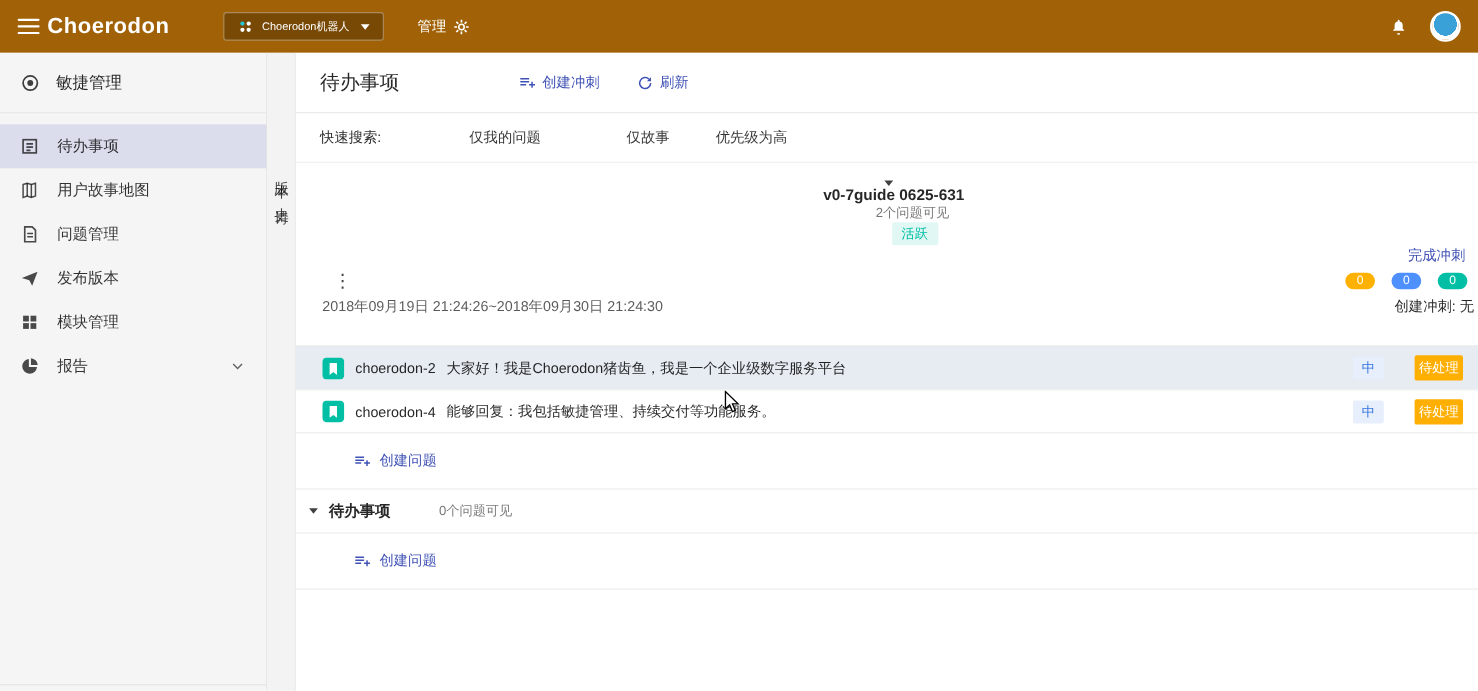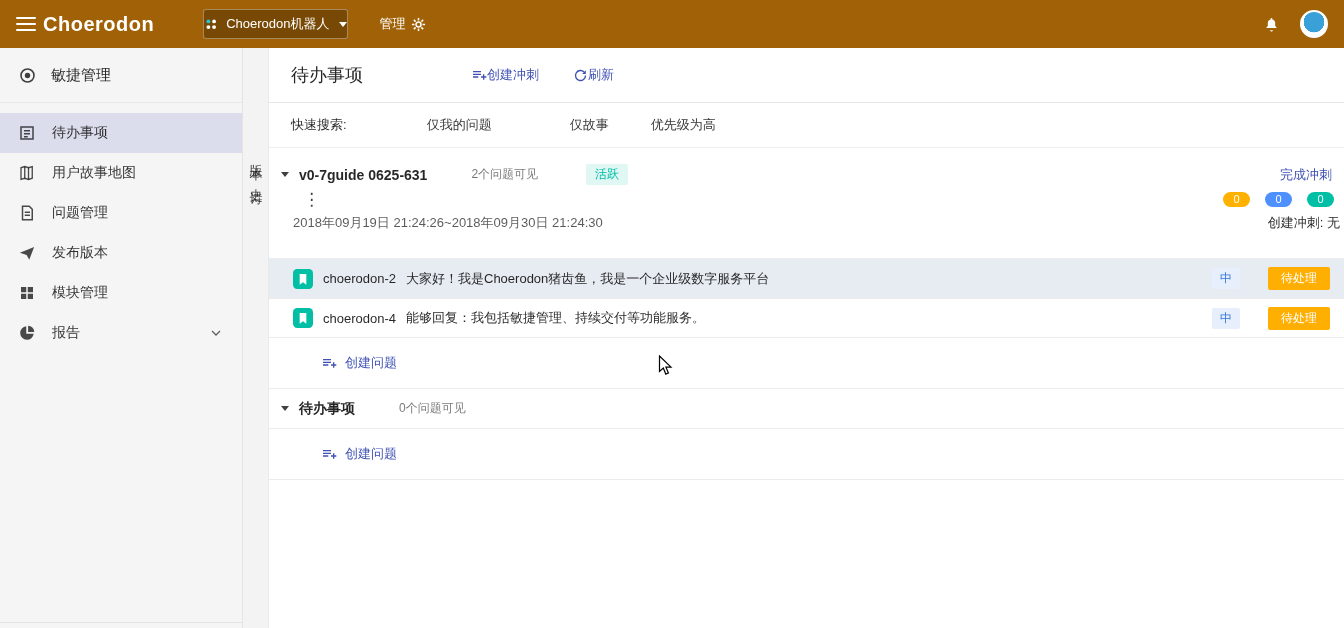--- a/index.html
+++ b/index.html
@@ -8,21 +8,21 @@
   body { position:relative; }
 
   
   .topbar { height:48px; background:#a16207; color:#fff; display:flex;
     align-items:center; padding:0 16px; gap:3px; }
   .hamburger { width:20px; cursor:pointer; display:flex; flex-direction:column; gap:4px; }
   .hamburger span { height:2px; background:#fff; border-radius:1px; }
   .logo { font-size:20px; font-weight:700; letter-spacing:.5px; margin-left:4px; }
   .project-btn { margin-left:46px; display:flex; align-items:center; gap:8px;
     background:rgba(0,0,0,.25); border:1px solid rgba(255,255,255,.35);
-    border-radius:3px; padding:5px 0; font-size:13px; color:#fff; cursor:pointer; }
+    border-radius:3px; padding:5px 12px; font-size:10px; color:#fff; cursor:pointer; }
   .caret-down-w { width:0; height:0; border-left:4px solid transparent;
     border-right:4px solid transparent; border-top:5px solid #fff; margin-left:2px; }
   .admin-btn { display:flex; align-items:center; gap:6px; font-size:13px;
     margin-left:28px; cursor:pointer; }
   .topbar-right { margin-left:auto; display:flex; align-items:center; gap:20px; }
   .icon-btn { cursor:pointer; display:flex; align-items:center; }
   .avatar { width:28px; height:28px; border-radius:50%; border:2px solid #fff;
     background:radial-gradient(circle at 50% 42%, #3aa0d8 56%, #fff 57%); cursor:pointer; }
 
   
@@ -47,34 +47,34 @@
     padding-top:102px; display:flex; flex-direction:column; align-items:center; gap:10px; }
   .strip-tab { writing-mode:vertical-lr; text-orientation:upright;
     font-size:13px; letter-spacing:3px; color:rgba(0,0,0,.75);
     padding:4px 2px; cursor:pointer; }
 
   
   .main { flex:1; background:#fff; display:flex; flex-direction:column; overflow:hidden; }
   .main-header { height:55px; flex:none; display:flex; align-items:center;
     padding:0 22px; border-bottom:1px solid #e7e7e7; }
   .page-title { font-size:18px; font-weight:500; color:rgba(0,0,0,.85); }
-  .link-btn { display:flex; align-items:center; color:#3f51b5;
+  .link-btn { display:flex; align-items:center; gap:6px; color:#3f51b5;
     font-size:13px; cursor:pointer; }
   .main-header .link-btn.first { margin-left:108px; }
   .main-header .link-btn + .link-btn { margin-left:34px; }
 
   .quick-search { height:45px; flex:none; display:flex; align-items:center;
     padding:0 22px; font-size:13px; border-bottom:1px solid #efefef; }
   .qs-label { color:rgba(0,0,0,.85); }
   .qs-filter { color:rgba(0,0,0,.8); cursor:pointer; }
   .qs-filter.f0 { margin-left:80px; }
   .qs-filter.f1 { margin-left:78px; }
   .qs-filter.f2 { margin-left:42px; }
 
-  .sprint-header { display:flex; align-items:center; padding:16px 10px 4px 12px; }
+  .sprint-header { display:flex; align-items:center; padding:16px 10px 4px 12px;flex-direction:column; }
   .caret-down-b { width:0; height:0; border-left:4px solid transparent;
     border-right:4px solid transparent; border-top:5px solid rgba(0,0,0,.75);
     cursor:pointer; flex:none; }
   .sprint-name { margin-left:10px; font-size:14px; font-weight:600; color:rgba(0,0,0,.85); }
   .visible-count { margin-left:44px; font-size:12px; color:rgba(0,0,0,.55); }
   .sprint-status { margin-left:48px; font-size:12px; color:#00bfa5;
     background:rgba(0,191,165,.12); padding:2px 9px; border-radius:2px; }
   .complete-sprint { margin-left:auto; color:#3f51b5; font-size:13px;
     cursor:pointer; padding-right:2px; }
 
@@ -93,21 +93,21 @@
     padding:0 14px 0 24px; border-top:1px solid #ececec; font-size:13px;
     color:rgba(0,0,0,.85); cursor:pointer; background:#fff; }
   .issue-row.highlight { background:#e7ebf2; }
   .issue-row:last-child { border-bottom:1px solid #ececec; }
   .issue-icon { width:20px; height:20px; flex:none; }
   .issue-key { white-space:nowrap; }
   .issue-right { margin-left:auto; display:flex; align-items:center; gap:28px; }
   .priority-chip { background:#e7eefc; color:#3575de; font-size:12px;
     padding:2px 8px; border-radius:2px; }
   .status-chip { background:#ffae02; color:#fff; font-size:12px;
-    padding:3px 13px; border-radius:2px; }
+    padding:3px 4px; border-radius:2px; }
 
   .create-row { height:51px; display:flex; align-items:center; gap:8px;
     padding-left:52px; color:#3f51b5; font-size:13px; cursor:pointer;
     border-bottom:1px solid #ececec; }
 
   .backlog-header { height:40px; display:flex; align-items:center;
     padding:0 22px 0 12px; border-bottom:1px solid #ececec; }
   .backlog-name { margin-left:10px; font-size:14px; font-weight:600; color:rgba(0,0,0,.85); }
 
   .svgc { display:block; }

